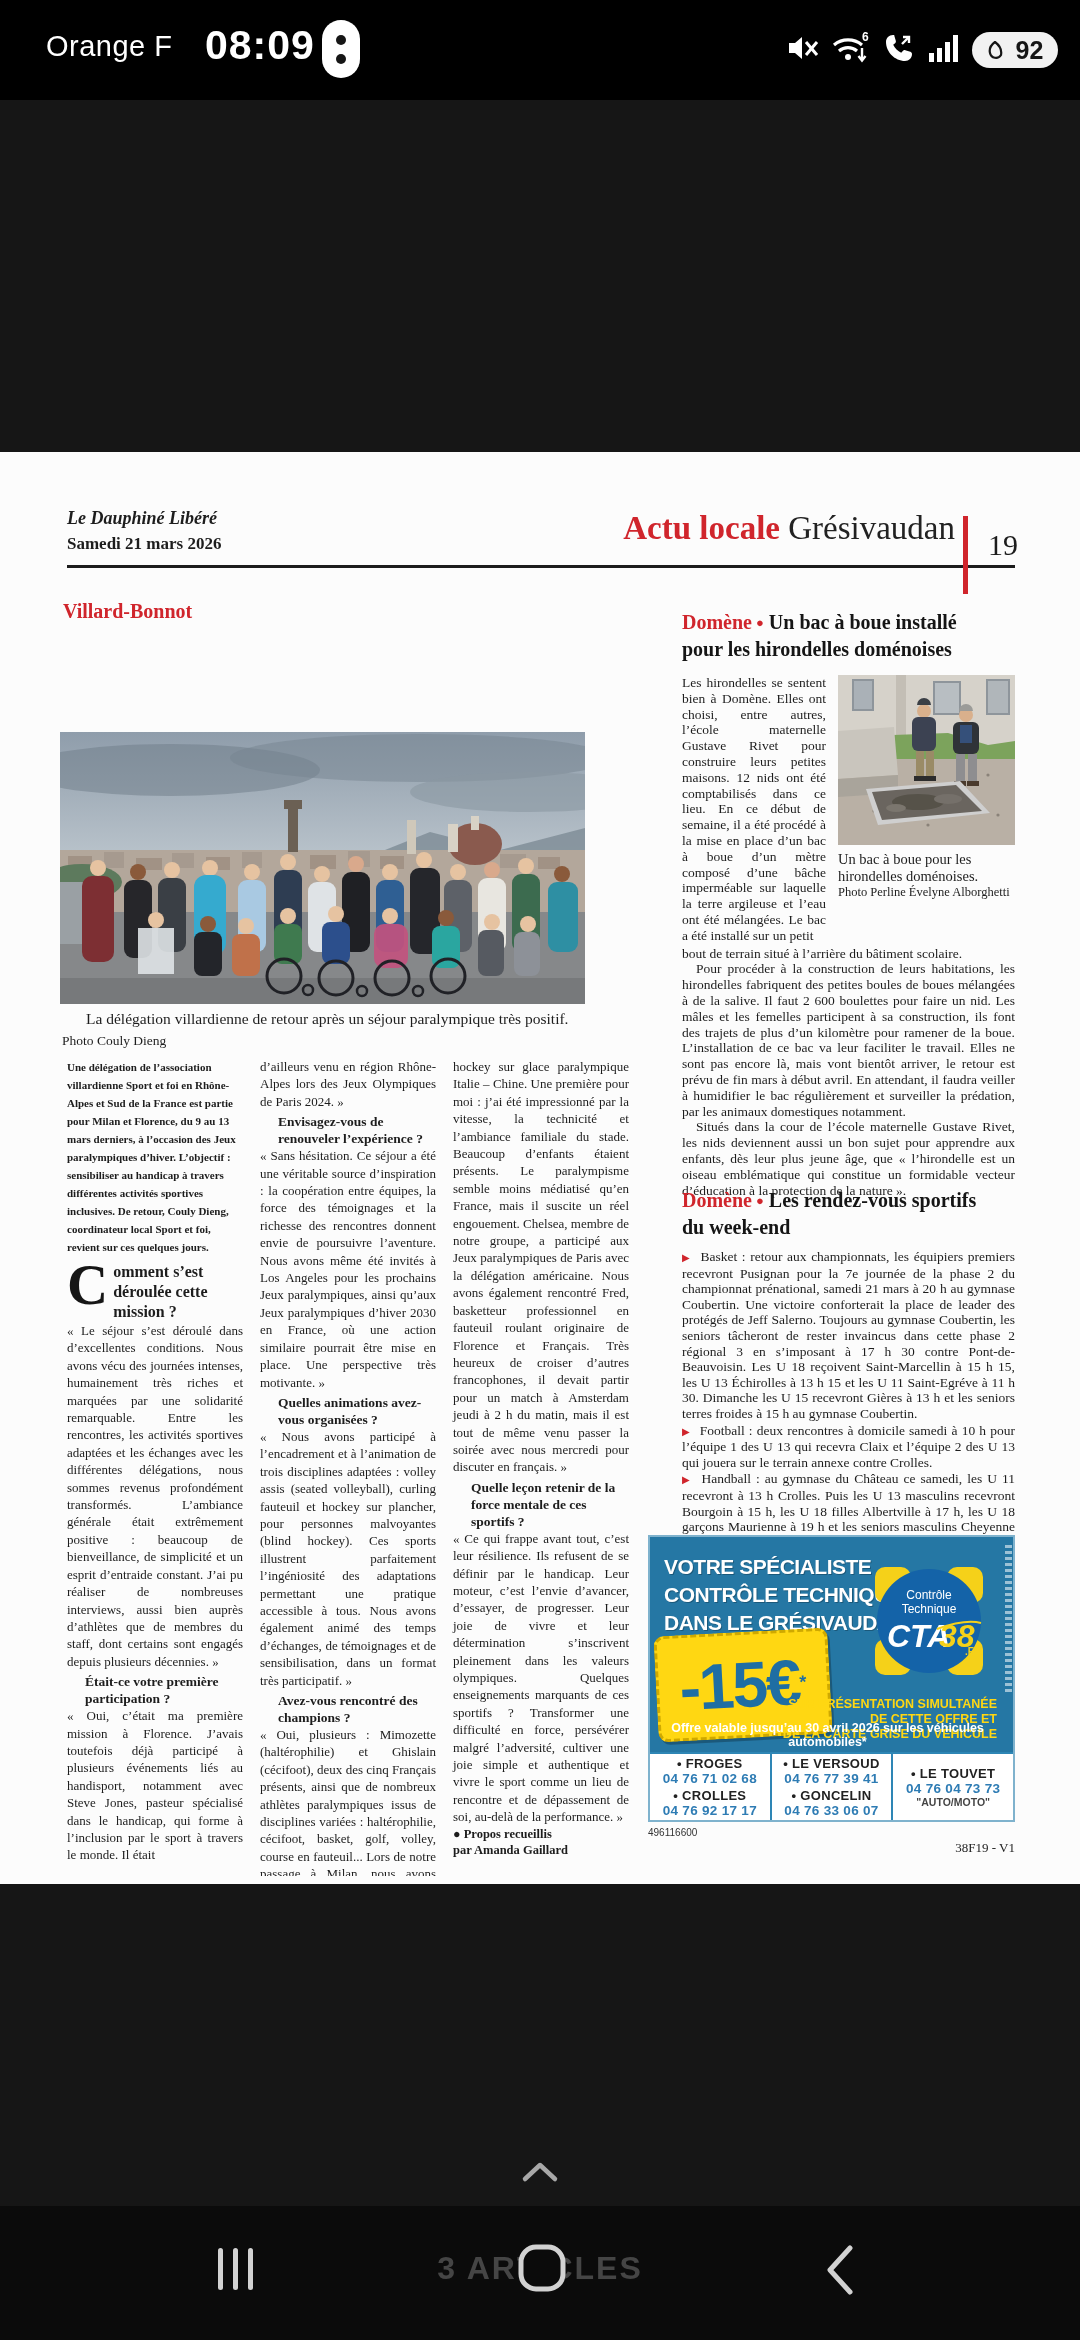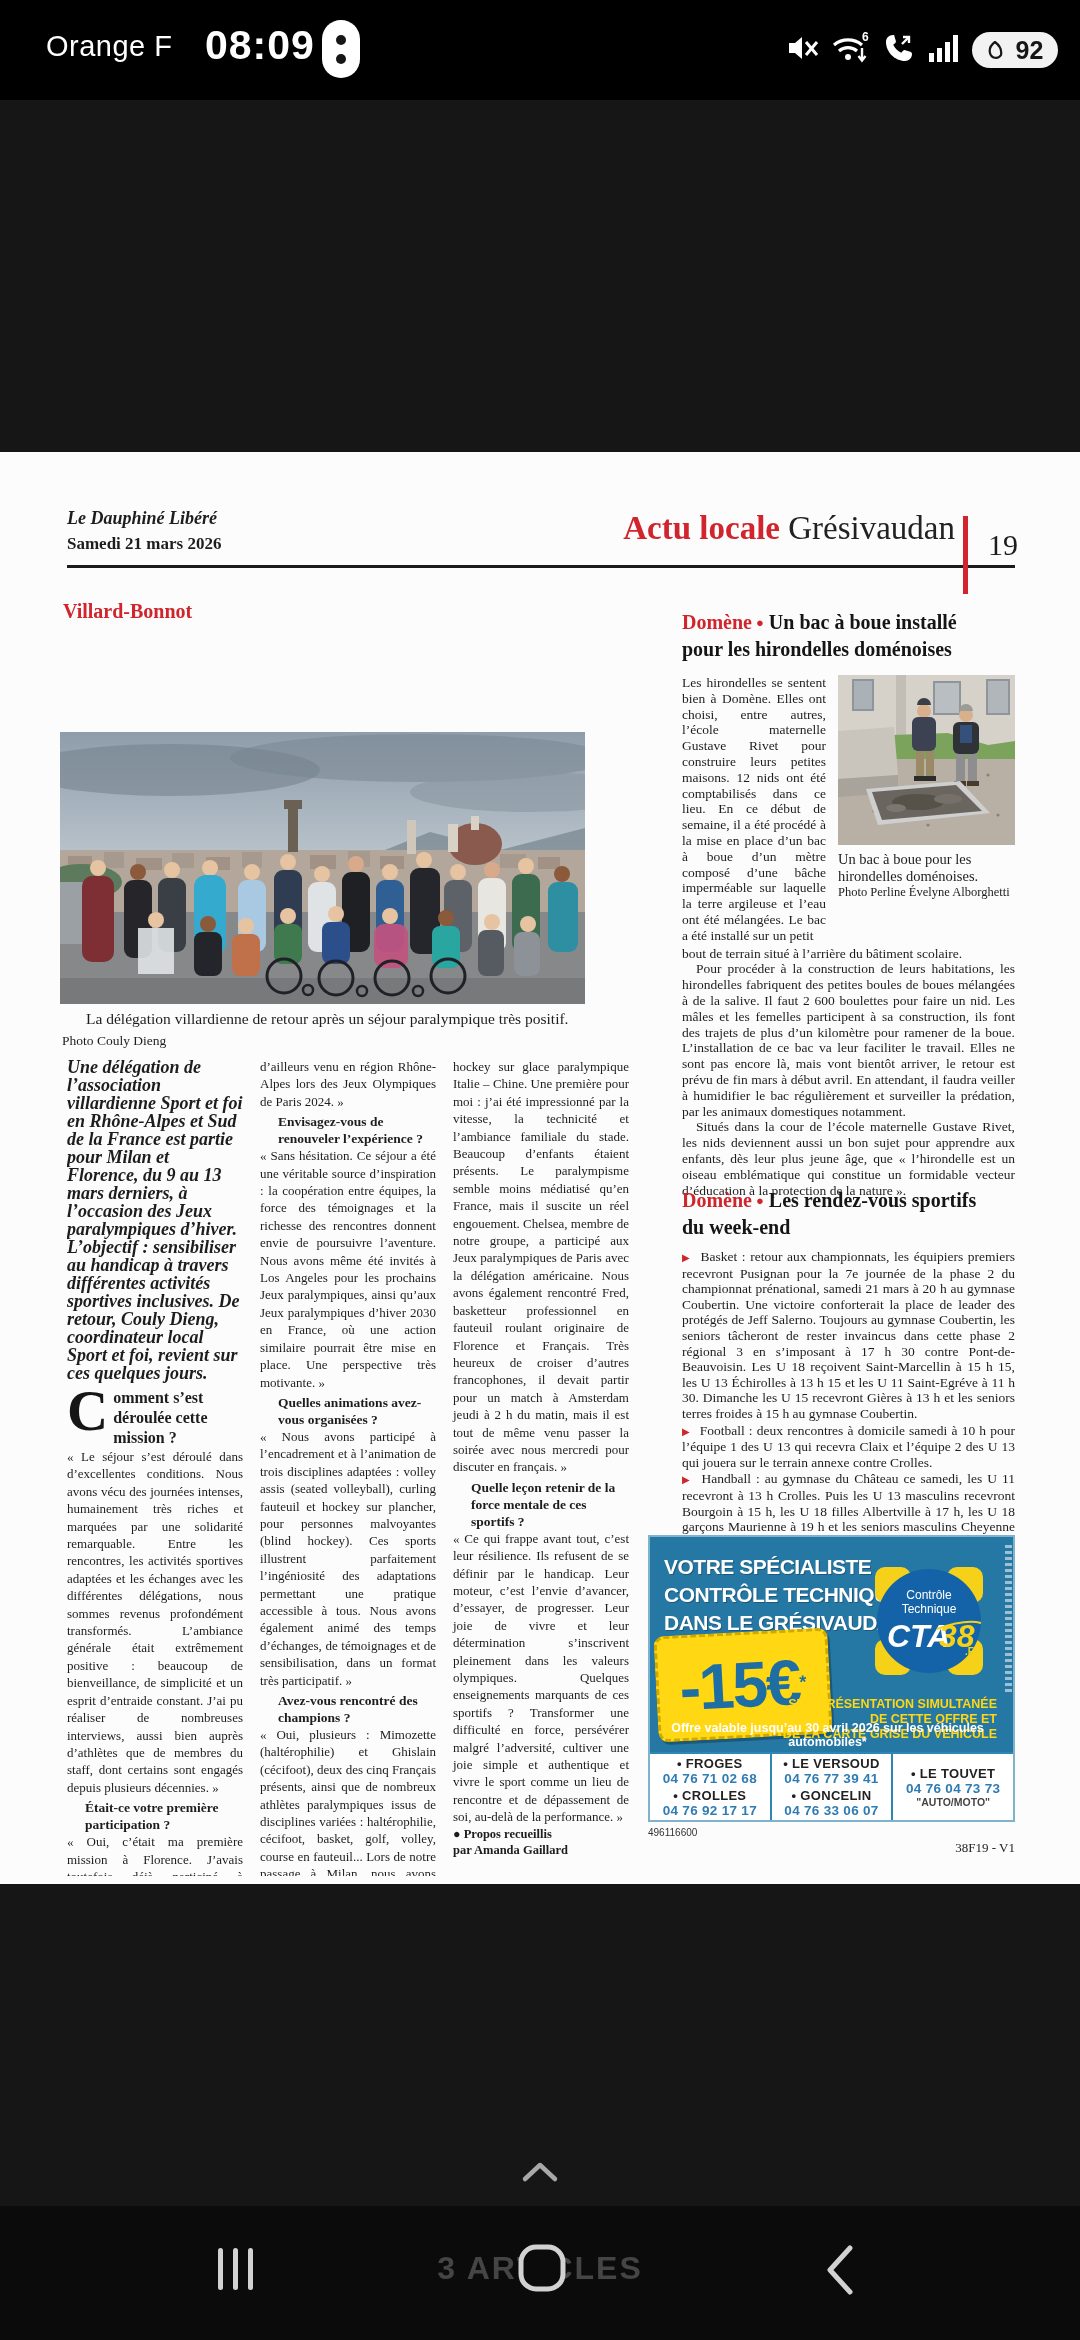--- a/index.html
+++ b/index.html
@@ -30,21 +30,21 @@
   
   .kicker-main{position:absolute;left:63px;top:148px;font-size:20px;font-weight:bold;color:#d0252c;}
   .headline{position:absolute;left:61px;top:170px;width:560px;font-size:36px;line-height:41px;font-weight:bold;letter-spacing:-.5px;color:#151515;}
   .main-photo{position:absolute;left:60px;top:280px;width:525px;height:272px;overflow:hidden;background:#9aa5ae;}
   .main-photo svg{display:block;}
   .photo-caption{position:absolute;left:62px;top:558px;width:525px;font-size:15.5px;font-weight:normal;margin-left:24px;}
   .photo-credit{position:absolute;left:62px;top:581px;width:525px;font-size:13.5px;}
   .cols{position:absolute;left:67px;top:606px;width:562px;height:818px;display:flex;gap:17px;overflow:hidden;}
   .col{width:176px;flex:0 0 176px;}
   .blk{margin:0;text-align:justify;font-size:13px;line-height:17.4px;color:#1d1d1d;hyphens:auto;}
-  .blk-lead{font-weight:bold;font-size:18px;line-height:18px;text-align:left;font-style:italic;}
+  .blk-lead{font-weight:bold;font-size:11px;line-height:18px;text-align:left;}
   .blk-q{font-weight:bold;font-size:13.5px;line-height:17px;text-align:left;padding-left:18px;margin-top:3px;}
   .blk-qdrop{font-weight:bold;font-size:16px;line-height:20px;text-align:left;margin-top:6px;}
   .dropcap{float:left;font-size:57px;line-height:46px;padding-right:5px;font-weight:bold;color:#161616;}
   .blk-byline{font-weight:bold;font-size:12.5px;line-height:16px;text-align:left;}
 
   
   .rcol{position:absolute;left:682px;top:148px;width:333px;}
   .rc-title{font-size:20px;line-height:27px;font-weight:bold;color:#151515;margin-top:9px;}
   .kicker-inline{color:#d0252c;}
   .sec-bullet{color:#d0252c;font-size:13px;vertical-align:2px;padding:0 5px 0 4px;}

